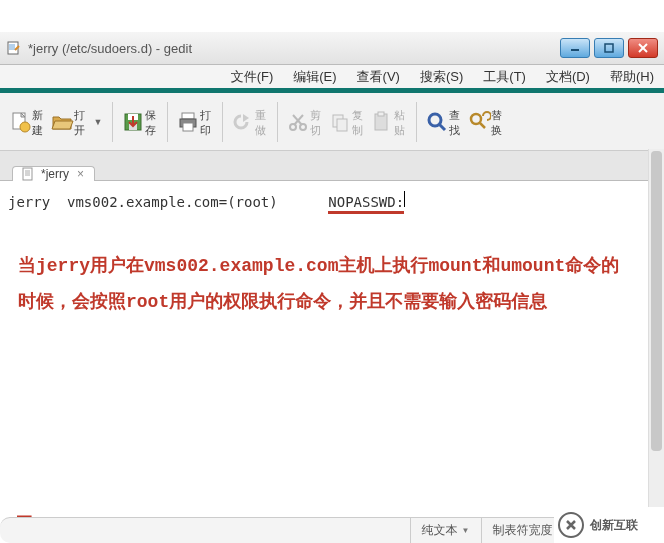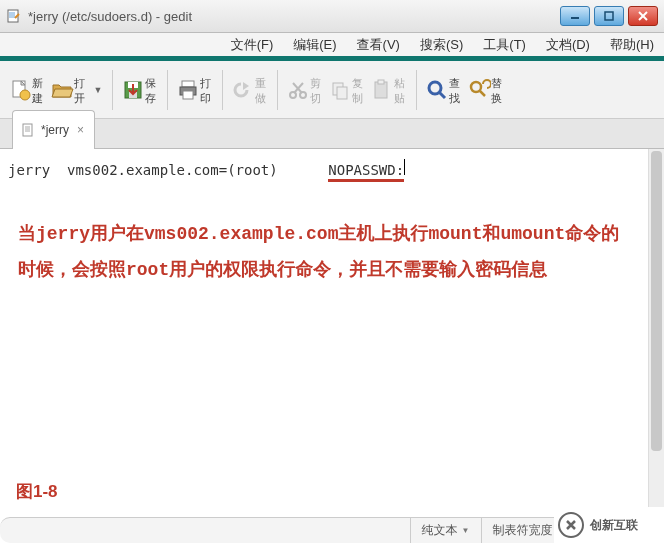--- a/index.html
+++ b/index.html
@@ -14,20 +14,21 @@
   }
 
   
   .titlebar {
     height: 33px;
     background: linear-gradient(to bottom, #f5f5f5, #e2e2e2);
     border-bottom: 1px solid #bbb;
     display: flex;
     align-items: center;
     padding: 0 6px;
+    margin-top: 32px;
   }
   .titlebar .app-icon {
     width: 16px; height: 16px;
     margin-right: 6px;
     display: inline-block;
   }
   .titlebar .title-text {
     color: #555;
     font-size: 13px;
     flex: 1;
@@ -98,21 +99,21 @@
     display: flex;
     align-items: flex-end;
     padding: 0 12px;
     border-bottom: 1px solid #bbb;
   }
   .tab {
     background: #fff;
     border: 1px solid #bbb;
     border-bottom: none;
     border-radius: 4px 4px 0 0;
-    padding: 12px 8px;
+    padding: 0 8px;
     display: flex;
     align-items: center;
     gap: 6px;
     font-size: 12px;
     color: #444;
     position: relative;
     top: 1px;
   }
   .tab .file-icon { width:14px; height:14px; }
   .tab .close-x { color:#888; cursor:pointer; font-size:12px; padding:0 2px;}

